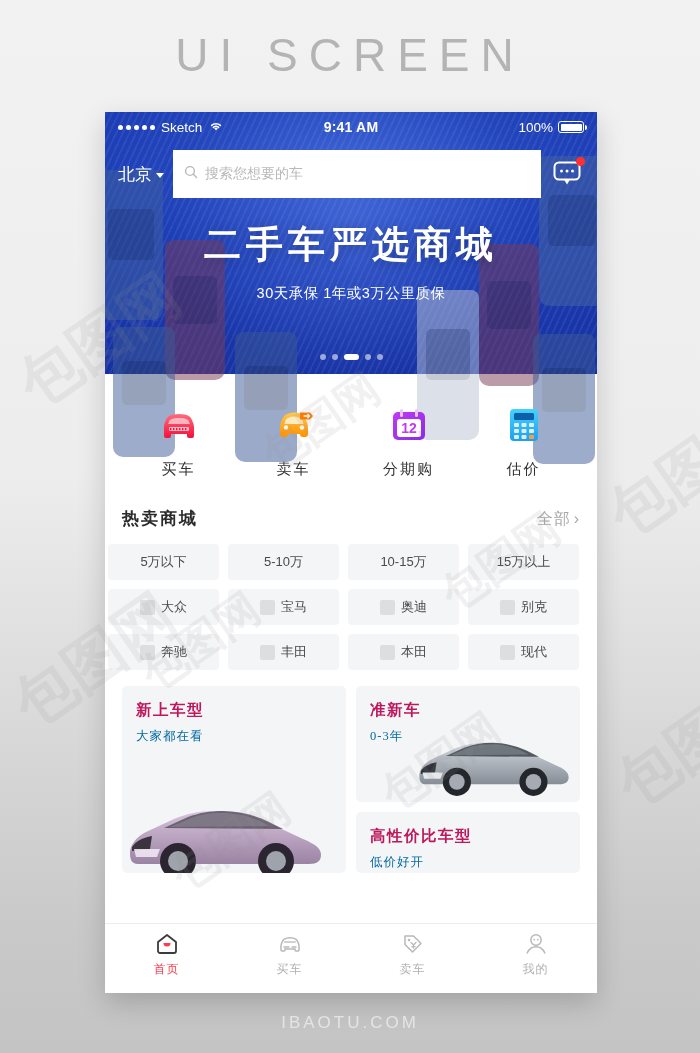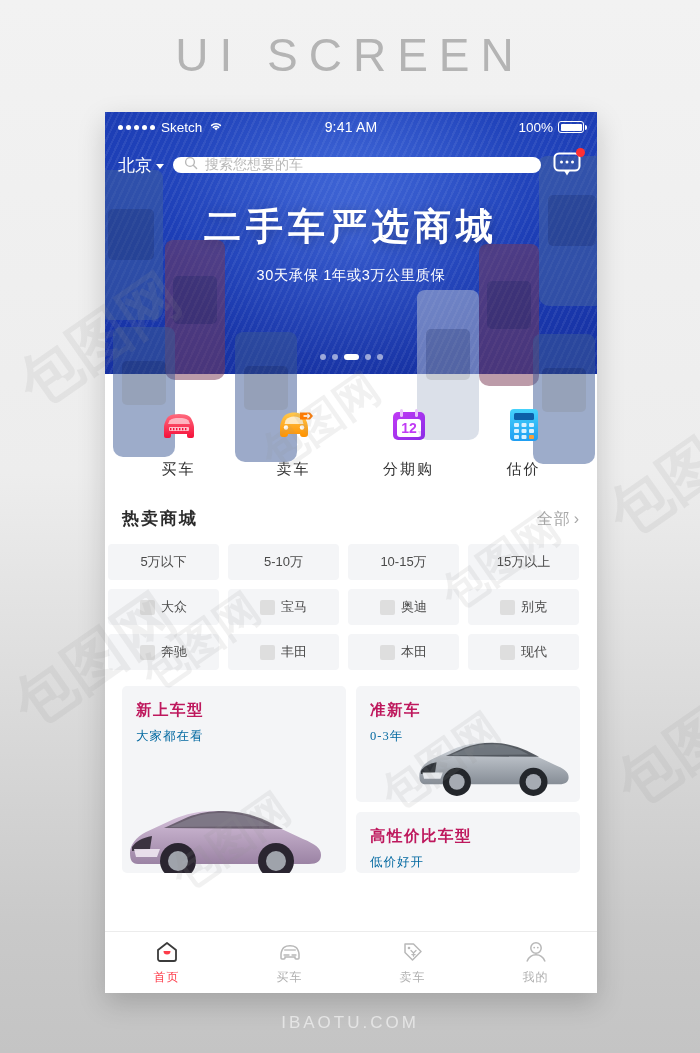--- a/index.html
+++ b/index.html
@@ -56,42 +56,42 @@
   }
   
   .statusbar{
     position:relative; z-index:3;
     height:30px; display:flex; align-items:center;
     padding:0 13px; color:#fff; font-size:13.5px;
   }
   .sb-left{ display:flex; align-items:center; gap:6px; flex:1; }
   .dots{ display:flex; gap:3px; }
   .dots i{ width:5px; height:5px; border-radius:50%; background:#fff; display:block; }
-  .sb-center{ flex:0 0 auto; font-weight:400; font-size:14px; letter-spacing:.2px;}
+  .sb-center{ flex:0 0 auto; font-weight:700; font-size:14px; letter-spacing:.2px;}
   .sb-right{ flex:1; display:flex; align-items:center; justify-content:flex-end; gap:5px; font-weight:500;}
   .battery{
     width:26px; height:12px; border:1.5px solid #fff; border-radius:3px;
     position:relative; padding:1.5px;
   }
   .battery:after{
     content:""; position:absolute; right:-4px; top:3px; width:2px; height:5px;
     background:#fff; border-radius:0 2px 2px 0;
   }
   .battery i{ display:block; height:100%; width:100%; background:#fff; border-radius:1px; }
   .wifi{ font-size:14px; line-height:1; }
   
   .searchrow{
     position:relative; z-index:3;
     display:flex; align-items:center; gap:9px;
     padding:8px 13px 0 13px;
   }
   .city{ color:#fff; font-size:17px; display:flex; align-items:center; gap:4px; white-space:nowrap;justify-content:center; }
   .caret{ width:0;height:0;border-left:4px solid transparent;border-right:4px solid transparent;border-top:5px solid #fff; display:block; margin-top:3px;}
   .searchbox{
-    flex:1; height:16px; background:#fff; border-radius:12px;
+    flex:1; height:48px; background:#fff; border-radius:0;
     display:flex; align-items:center; gap:7px; padding:0 11px;
   }
   .searchbox .ph{ color:#b9b9b9; font-size:14px; }
   .msg-btn{ position:relative; width:34px; height:30px; flex:0 0 auto; }
   .msg-badge{
     position:absolute; right:-1px; top:-2px; width:9px; height:9px;
     border-radius:50%; background:#ff2f32;
   }
   
   .hero-title{
@@ -142,21 +142,21 @@
     padding:14px 0 0 14px;
   }
   .card.big{ height:187px; }
   .card.small{ height:116px; }
   .card.small2{ height:61px; }
   .card-title{ font-size:15.5px; font-weight:700; color:#be185d; letter-spacing:1.5px; }
   .card-sub{ font-size:12.5px; color:#0369a1; margin-top:7px; letter-spacing:1px;font-family:Liberation Serif, serif; }
   .card-car{ position:absolute; }
   
   .tabbar{
-    position:absolute; left:0; bottom:0; width:100%; height:62px;
+    position:absolute; left:0; bottom:8px; width:100%; height:62px;
     background:#fff; border-top:1px solid #ececec;
     display:flex; align-items:center;
   }
   .tab{ flex:1; text-align:center; }
   .tab-ico{ height:25px; display:flex; align-items:center; justify-content:center; }
   .tab-label{ font-size:12px; margin-top:4px; color:#b0b0b0; letter-spacing:1px;}
   .tab.active .tab-label{ color:#fd3c4a; }
   
   .wm{
     position:absolute; pointer-events:none; color:rgba(150,150,150,.13);

